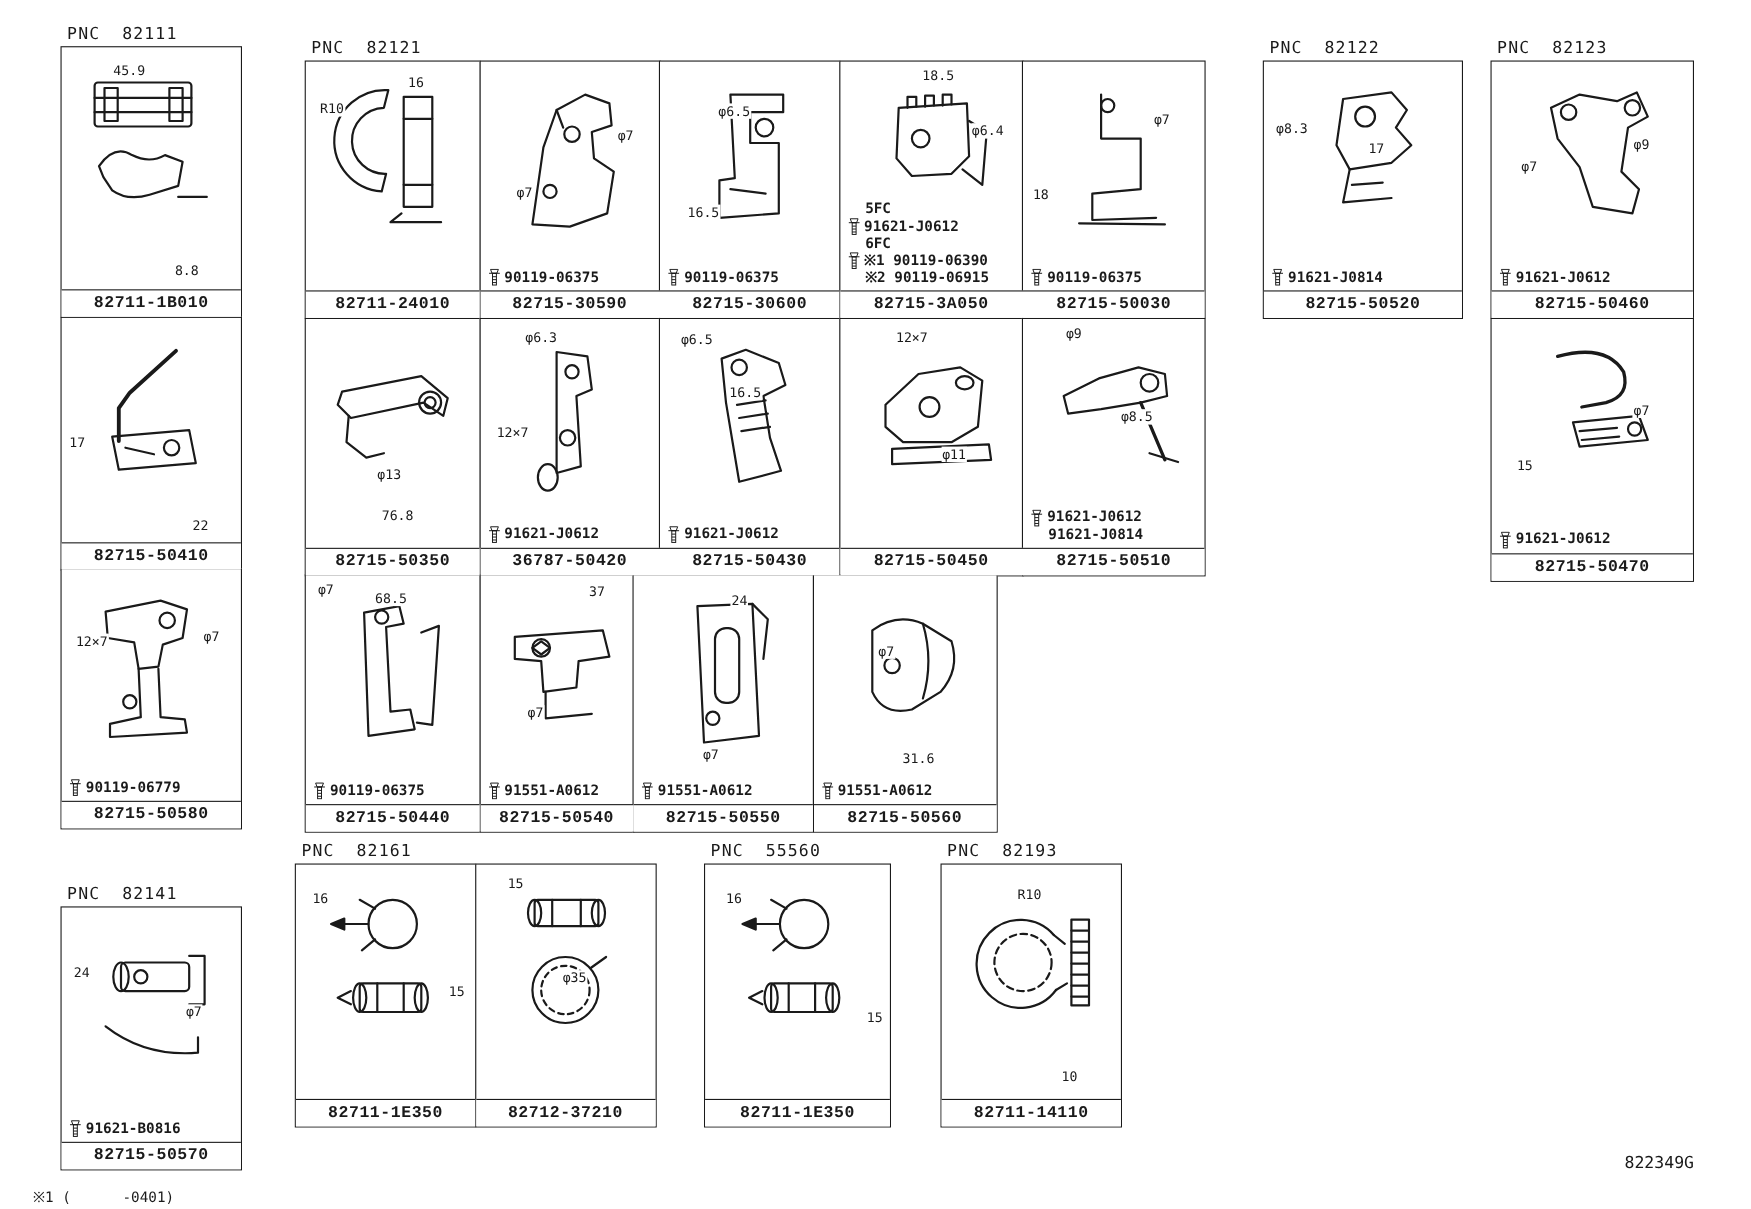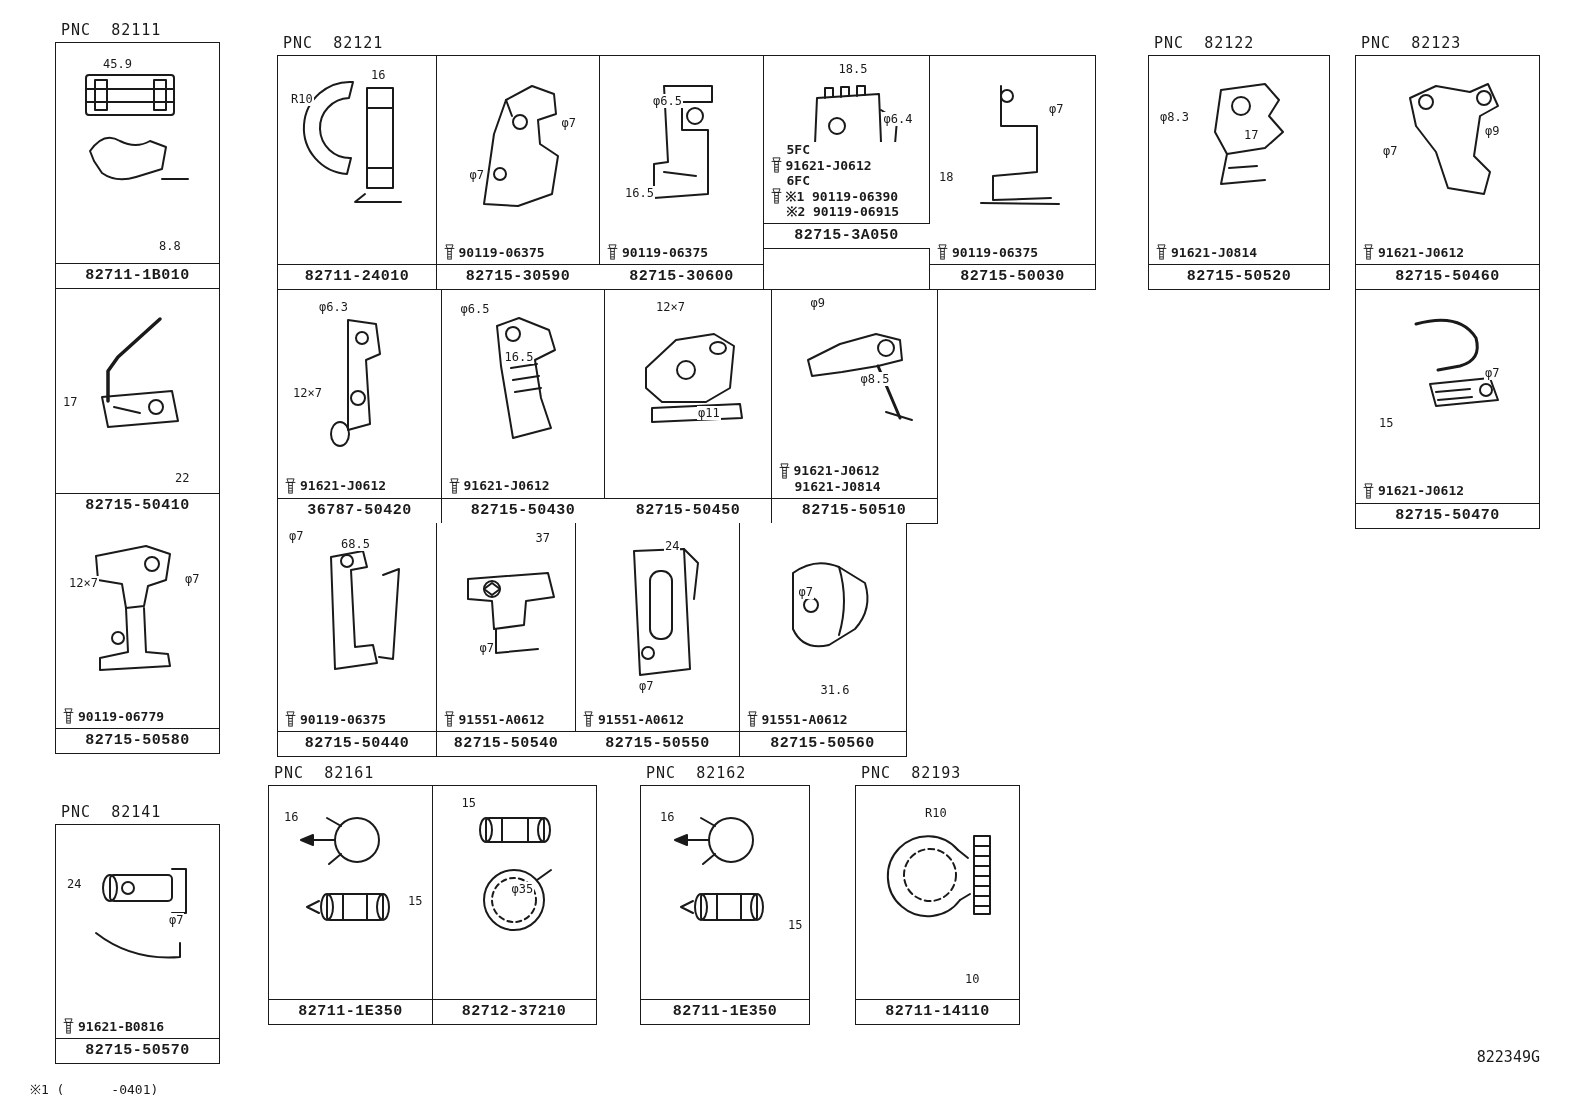--- a/index.html
+++ b/index.html
@@ -167,21 +167,21 @@
                 <rect x="4" y="5" width="4" height="12"></rect>
                 <line x1="4" y1="8.5" x2="8" y2="8.5"></line>
                 <line x1="4" y1="11.5" x2="8" y2="11.5"></line>
                 <line x1="4" y1="14.5" x2="8" y2="14.5"></line>
               </svg>
               <span>90119-06375</span>
             </div>
           </div>
           <div class="pn-bar">82715-30600</div>
         </div>
-        <div class="cell" style="width: 168px; height: 194px;">
+        <div class="cell" style="width: 168px; height: 235px;">
           <svg viewBox="0 0 140 150" width="140" height="150" class="sketch">
             <path d="M40 26 L102 22 L104 70 L88 86 L52 88 L38 72 Z"></path>
             <path d="M48 26 v-10 h8 v9 M64 25 v-10 h8 v9 M80 24 v-10 h8 v9"></path>
             <circle cx="60" cy="54" r="8"></circle>
             <path d="M104 38 L120 48 L116 96 L98 82"></path>
           </svg>
           <span class="dim" style="left: 74px; top: 6px;">18.5</span>
           <span class="dim" style="left: 86px; top: 56px; margin-left: 33px;">φ6.4</span>
           <div class="notes">
             <div class="note no-icon">
@@ -236,20 +236,31 @@
                 <line x1="4" y1="11.5" x2="8" y2="11.5"></line>
                 <line x1="4" y1="14.5" x2="8" y2="14.5"></line>
               </svg>
               <span>90119-06375</span>
             </div>
           </div>
           <div class="pn-bar">82715-50030</div>
         </div>
       </div>
       <div class="row">
+        <div class="cell" style="width: 160px; height: 235px;">
+          <svg viewBox="0 0 140 150" width="140" height="150" class="sketch">
+            <path d="M24 50 L96 36 L120 56 L116 72 L98 60 L32 74 L20 62 Z"></path>
+            <circle cx="104" cy="60" r="10"></circle>
+            <circle cx="104" cy="60" r="5"></circle>
+            <path d="M30 72 L28 96 L46 110 L62 106"></path>
+          </svg>
+          <span class="dim" style="left: 64px; top: 134px;">φ13</span>
+          <span class="dim" style="left: 68px; top: 172px;">76.8</span>
+          <div class="pn-bar">82715-50350</div>
+        </div>
         <div class="cell" style="width: 165px; height: 235px;">
           <svg viewBox="0 0 140 150" width="140" height="150" class="sketch">
             <path d="M58 14 L86 18 L90 48 L76 54 L80 118 L58 124 Z"></path>
             <circle cx="72" cy="32" r="6"></circle>
             <circle cx="68" cy="92" r="7"></circle>
             <ellipse cx="50" cy="128" rx="9" ry="12"></ellipse>
           </svg>
           <span class="dim" style="left: 40px; top: 10px;">φ6.3</span>
           <span class="dim" style="left: 14px; top: 96px;">12×7</span>
           <div class="notes">
@@ -570,21 +581,21 @@
             <circle cx="70" cy="98" r="22" stroke-dasharray="5 4"></circle>
             <path d="M93 78 l14 -10"></path>
           </svg>
           <span class="dim" style="left: 28px; top: 10px;">15</span>
           <span class="dim" style="left: 34px; top: 96px; margin-left: 44px;">φ35</span>
           <div class="pn-bar">82712-37210</div>
         </div>
       </div>
     </div>
     <div class="group" style="left: 640px; top: 785px;">
-      <div class="pnc-label">PNC  82162</div>
+      <div class="pnc-label">PNC  55560</div>
       <div class="row">
         <div class="cell" style="width: 170px; height: 240px;">
           <svg viewBox="0 0 140 150" width="140" height="150" class="sketch">
             <circle cx="76" cy="38" r="22"></circle>
             <path d="M60 24 L46 16 M60 52 L48 62"></path>
             <path d="M32 33 l-12 5 12 5 z" fill="#1a1a1a"></path>
             <line x1="32" y1="38" x2="54" y2="38"></line>
             <rect x="46" y="92" width="56" height="26" rx="3"></rect>
             <ellipse cx="46" cy="105" rx="6" ry="13"></ellipse>
             <ellipse cx="102" cy="105" rx="6" ry="13"></ellipse>

